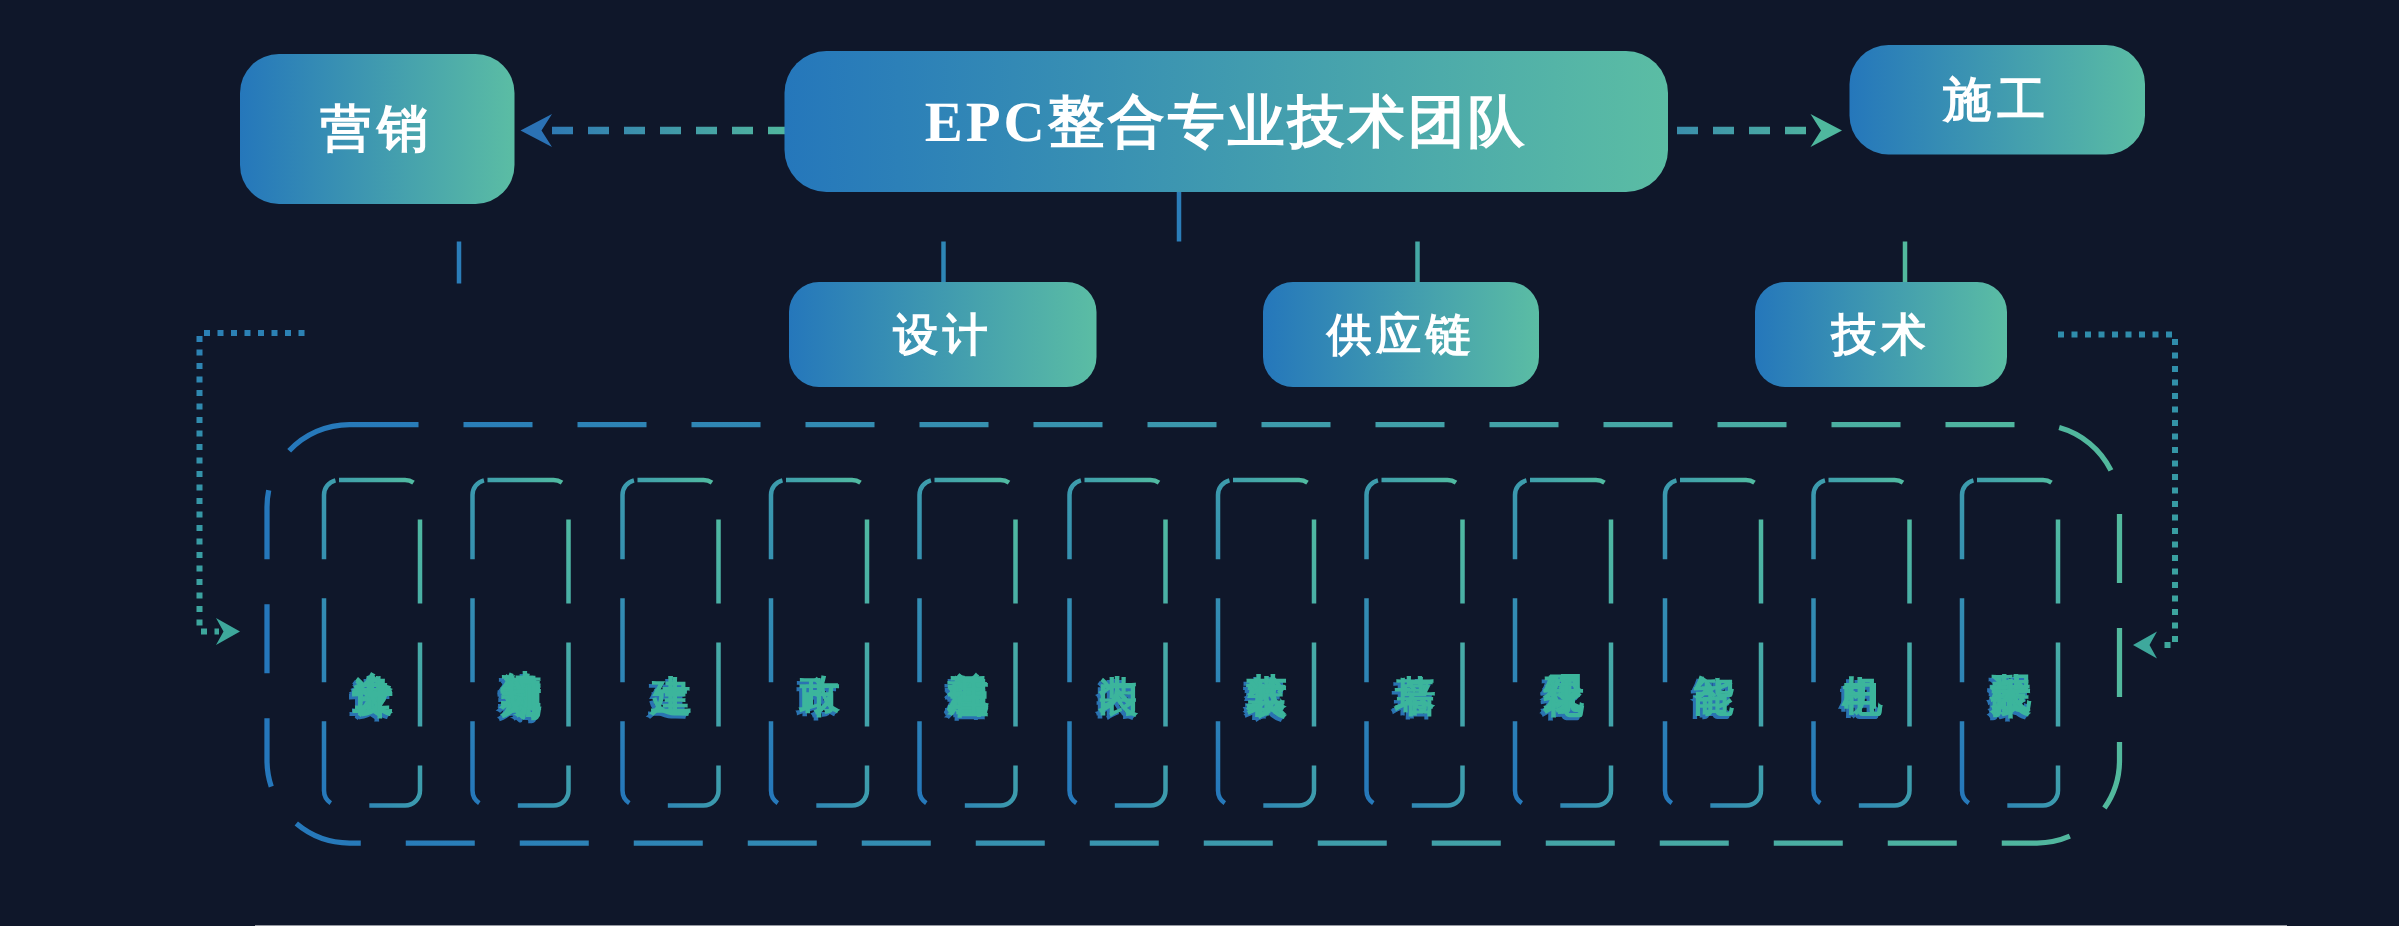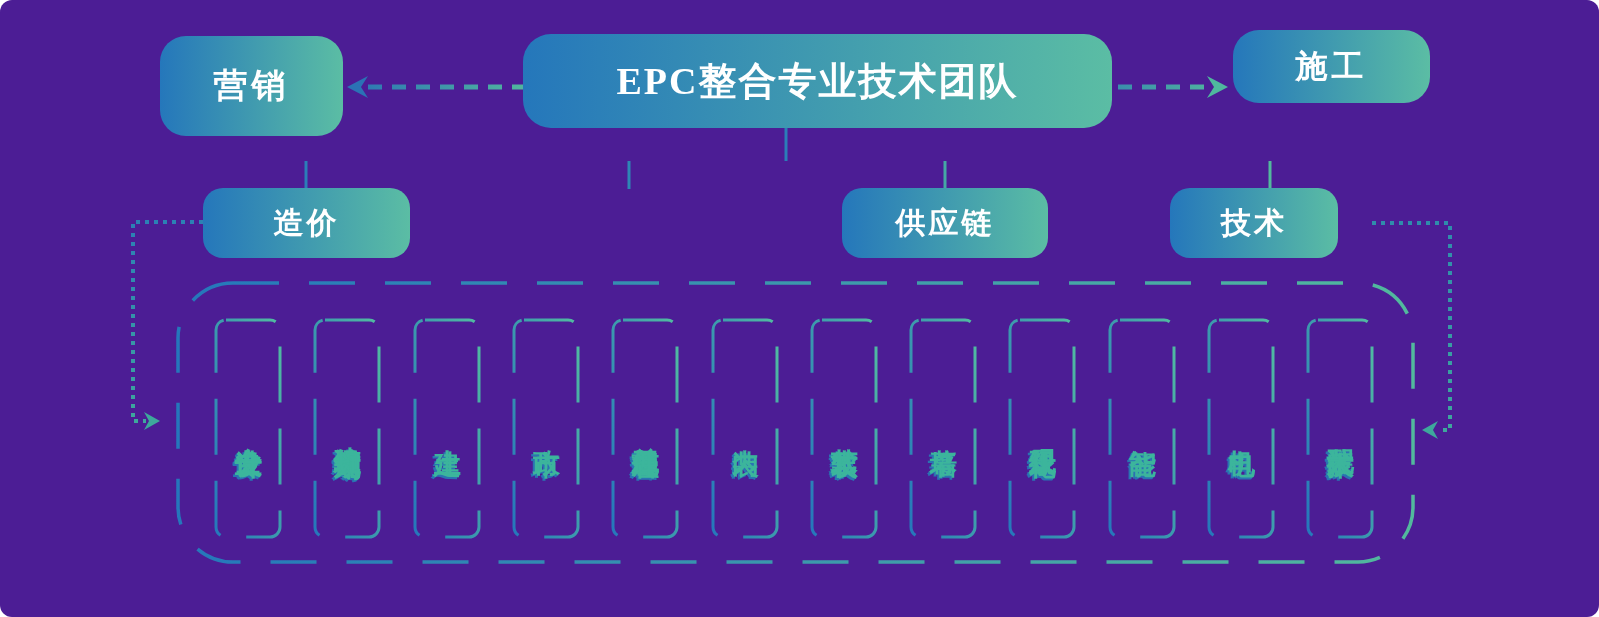--- a/index.html
+++ b/index.html
@@ -1,34 +1,33 @@
 <!DOCTYPE html>
 <html><head>
 <meta charset="utf-8">
 <style>
   html,body{margin:0;padding:0;background:#ffffff;}
   .stage{
-    position:relative;width:1599px;height:617px;background:#4c1d95;overflow:hidden;
+    position:relative;width:1599px;height:617px;background:#0f172a;overflow:hidden;
     font-family:"Liberation Serif","DejaVu Serif",serif;
-    border-radius:12px;
   }
   .layer{position:absolute;left:0;top:0;width:1599px;height:617px;}
   .gbox{
     position:absolute;display:flex;align-items:center;justify-content:center;
     color:#ffffff;font-weight:bold;
     background:linear-gradient(90deg,#2577BB 0%,#5BBDA4 100%);
     box-sizing:border-box;text-align:center;
   }
   .root-box{left:523px;top:34px;width:589px;height:94px;border-radius:28px;font-size:38px;letter-spacing:2px;}
   .side-box-left{left:160px;top:36px;width:183px;height:100px;border-radius:26px;font-size:34px;letter-spacing:4px;}
   .side-box-right{left:1233px;top:30px;width:197px;height:73px;border-radius:26px;font-size:32px;letter-spacing:4px;}
   .branch-box{top:188px;height:70px;border-radius:20px;font-size:30px;letter-spacing:3px;}
   .branch-0{left:203px;width:207px;}
   .branch-1{left:526px;width:205px;}
-  .branch-2{left:842px;width:206px;}
+  .branch-2{left:842px;width:184px;}
   .branch-3{left:1170px;width:168px;}
   .item{
     position:absolute;top:320px;width:64px;height:217px;
     display:flex;align-items:center;justify-content:center;
     writing-mode:vertical-rl;text-orientation:upright;
     font-size:27px;font-weight:bold;letter-spacing:1px;line-height:1;
     color:#3CB59C;text-shadow:-2px 2px 0 #2A73B2;
   }
   .it-0{left:216px;} .it-1{left:315px;} .it-2{left:415px;} .it-3{left:514px;}
   .it-4{left:613px;} .it-5{left:713px;} .it-6{left:812px;} .it-7{left:911px;}
@@ -107,22 +106,22 @@
   </div>
 
   <div class="gbox root-box">
     <span>EPC整合专业技术团队</span>
   </div>
 
   <div class="gbox side-box-right">
     <span>施工</span>
   </div>
 
-  <div class="gbox branch-box branch-0">
-    <span>造价</span>
+  <div class="gbox branch-box branch-1">
+    <span>设计</span>
   </div>
   <div class="gbox branch-box branch-2">
     <span>供应链</span>
   </div>
   <div class="gbox branch-box branch-3">
     <span>技术</span>
   </div>
 
   <div class="item it-0">全专业设计</div>
   <div class="item it-1">建筑设计与规划</div>

